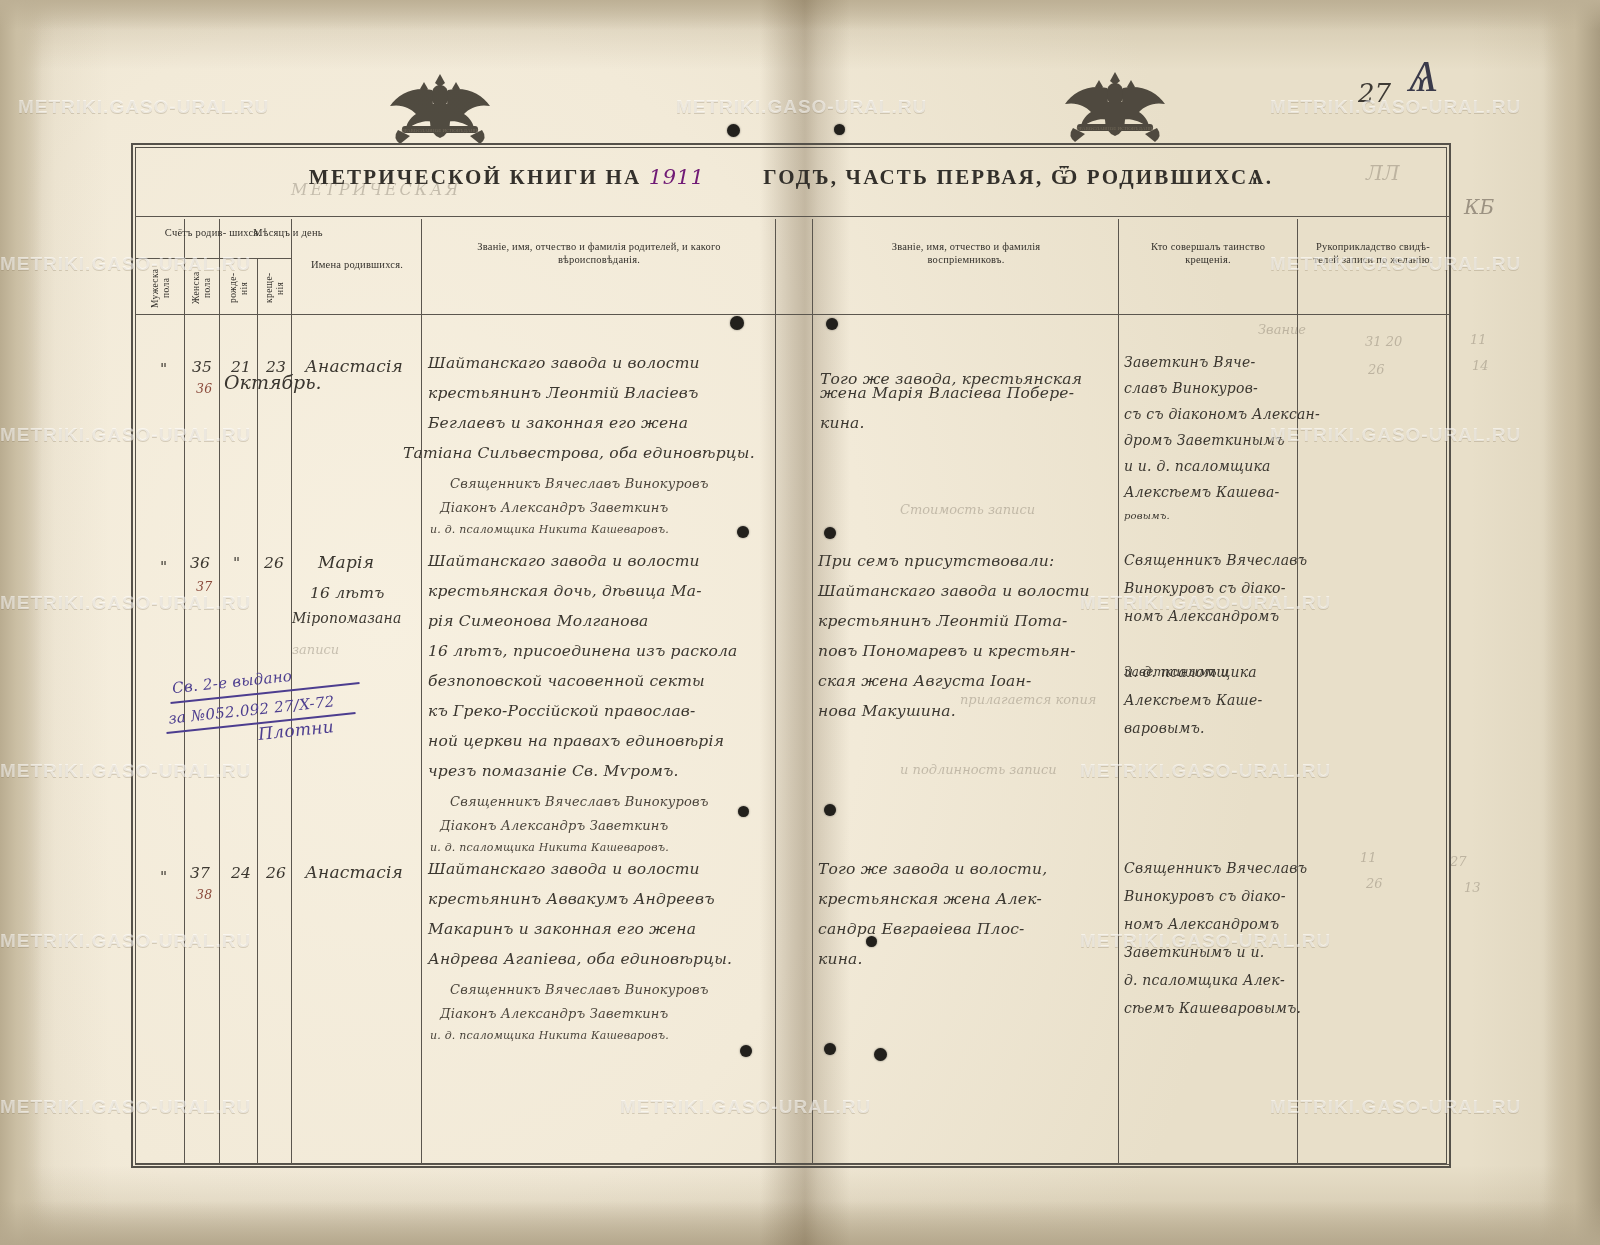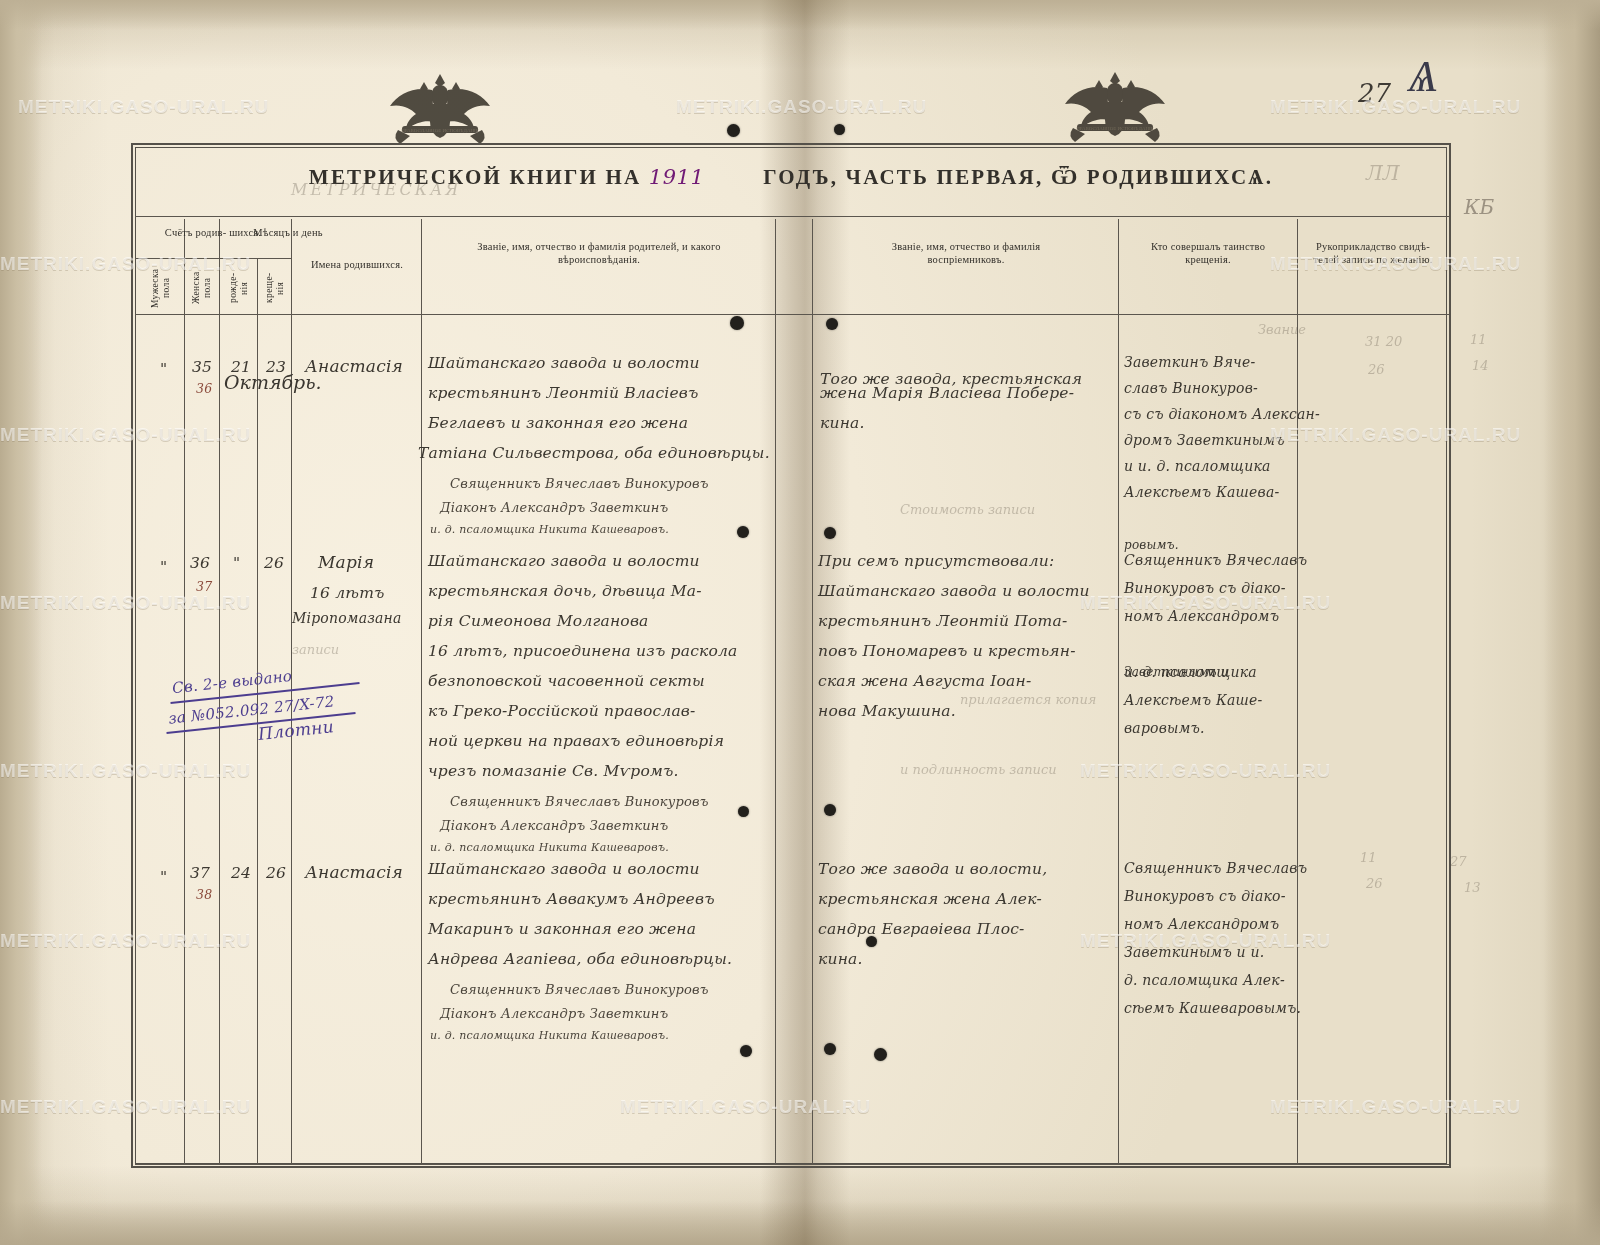--- a/index.html
+++ b/index.html
@@ -351,36 +351,36 @@
     <div class="hw hw-md" style="left:160px; top:358px;">"</div>
     <div class="hw hw-md" style="left:192px; top:356px;">35</div>
     <div class="hw hw-red" style="left:196px; top:380px;">36</div>
     <div class="hw hw-md" style="left:231px; top:356px;">21</div>
     <div class="hw hw-md" style="left:266px; top:356px;">23</div>
     <div class="hw hw-lg" style="left:305px; top:354px;">Анастасія</div>
 
     <div class="hw hw-md" style="left:428px; top:352px;">Шайтанскаго завода и волости</div>
     <div class="hw hw-md" style="left:428px; top:382px;">крестьянинъ Леонтій Власіевъ</div>
     <div class="hw hw-md" style="left:428px; top:412px;">Беглаевъ и законная его жена</div>
-    <div class="hw hw-md" style="left:418px; top:442px;">Татіана Сильвестрова, оба единовѣрцы.</div>
+    <div class="hw hw-md" style="left:403px; top:442px;">Татіана Сильвестрова, оба единовѣрцы.</div>
     <div class="hw hw-sm" style="left:450px; top:474px; font-size:13px;">Священникъ Вячеславъ Винокуровъ</div>
     <div class="hw hw-sm" style="left:440px; top:498px; font-size:13px;">Діаконъ Александръ Заветкинъ</div>
     <div class="hw hw-sm" style="left:430px; top:522px;">и. д. псаломщика Никита Кашеваровъ.</div>
 
     <div class="hw hw-md" style="left:820px; top:352px;margin-top:16px;">Того же завода, крестьянская</div>
     <div class="hw hw-md" style="left:820px; top:382px;">жена Марія Власіева Побере-</div>
     <div class="hw hw-md" style="left:820px; top:412px;">кина.</div>
 
     <div class="hw hw-md" style="left:1124px; top:352px; font-size:14px;">Заветкинъ Вяче-</div>
     <div class="hw hw-md" style="left:1124px; top:378px; font-size:14px;">славъ Винокуров-</div>
     <div class="hw hw-md" style="left:1124px; top:404px; font-size:14px;">съ съ діакономъ Алексан-</div>
     <div class="hw hw-md" style="left:1124px; top:430px; font-size:14px;">дромъ Заветкинымъ</div>
     <div class="hw hw-md" style="left:1124px; top:456px; font-size:14px;">и и. д. псаломщика</div>
     <div class="hw hw-md" style="left:1124px; top:482px; font-size:14px;">Алексѣемъ Кашева-</div>
-    <div class="hw hw-md" style="left:1124px; top:536px; font-size:12px;">ровымъ.</div>
+    <div class="hw hw-md" style="left:1124px; top:508px; font-size:10px;">ровымъ.</div>
   </div>
 
   <div>
     <div class="hw hw-md" style="left:160px; top:556px;">"</div>
     <div class="hw hw-md" style="left:190px; top:552px;">36</div>
     <div class="hw hw-red" style="left:196px; top:578px;">37</div>
     <div class="hw hw-md" style="left:233px; top:552px;">"</div>
     <div class="hw hw-md" style="left:264px; top:552px;">26</div>
     <div class="hw hw-lg" style="left:318px; top:550px;">Марія</div>
     <div class="hw hw-md" style="left:310px; top:582px;">16 лѣтъ</div>

